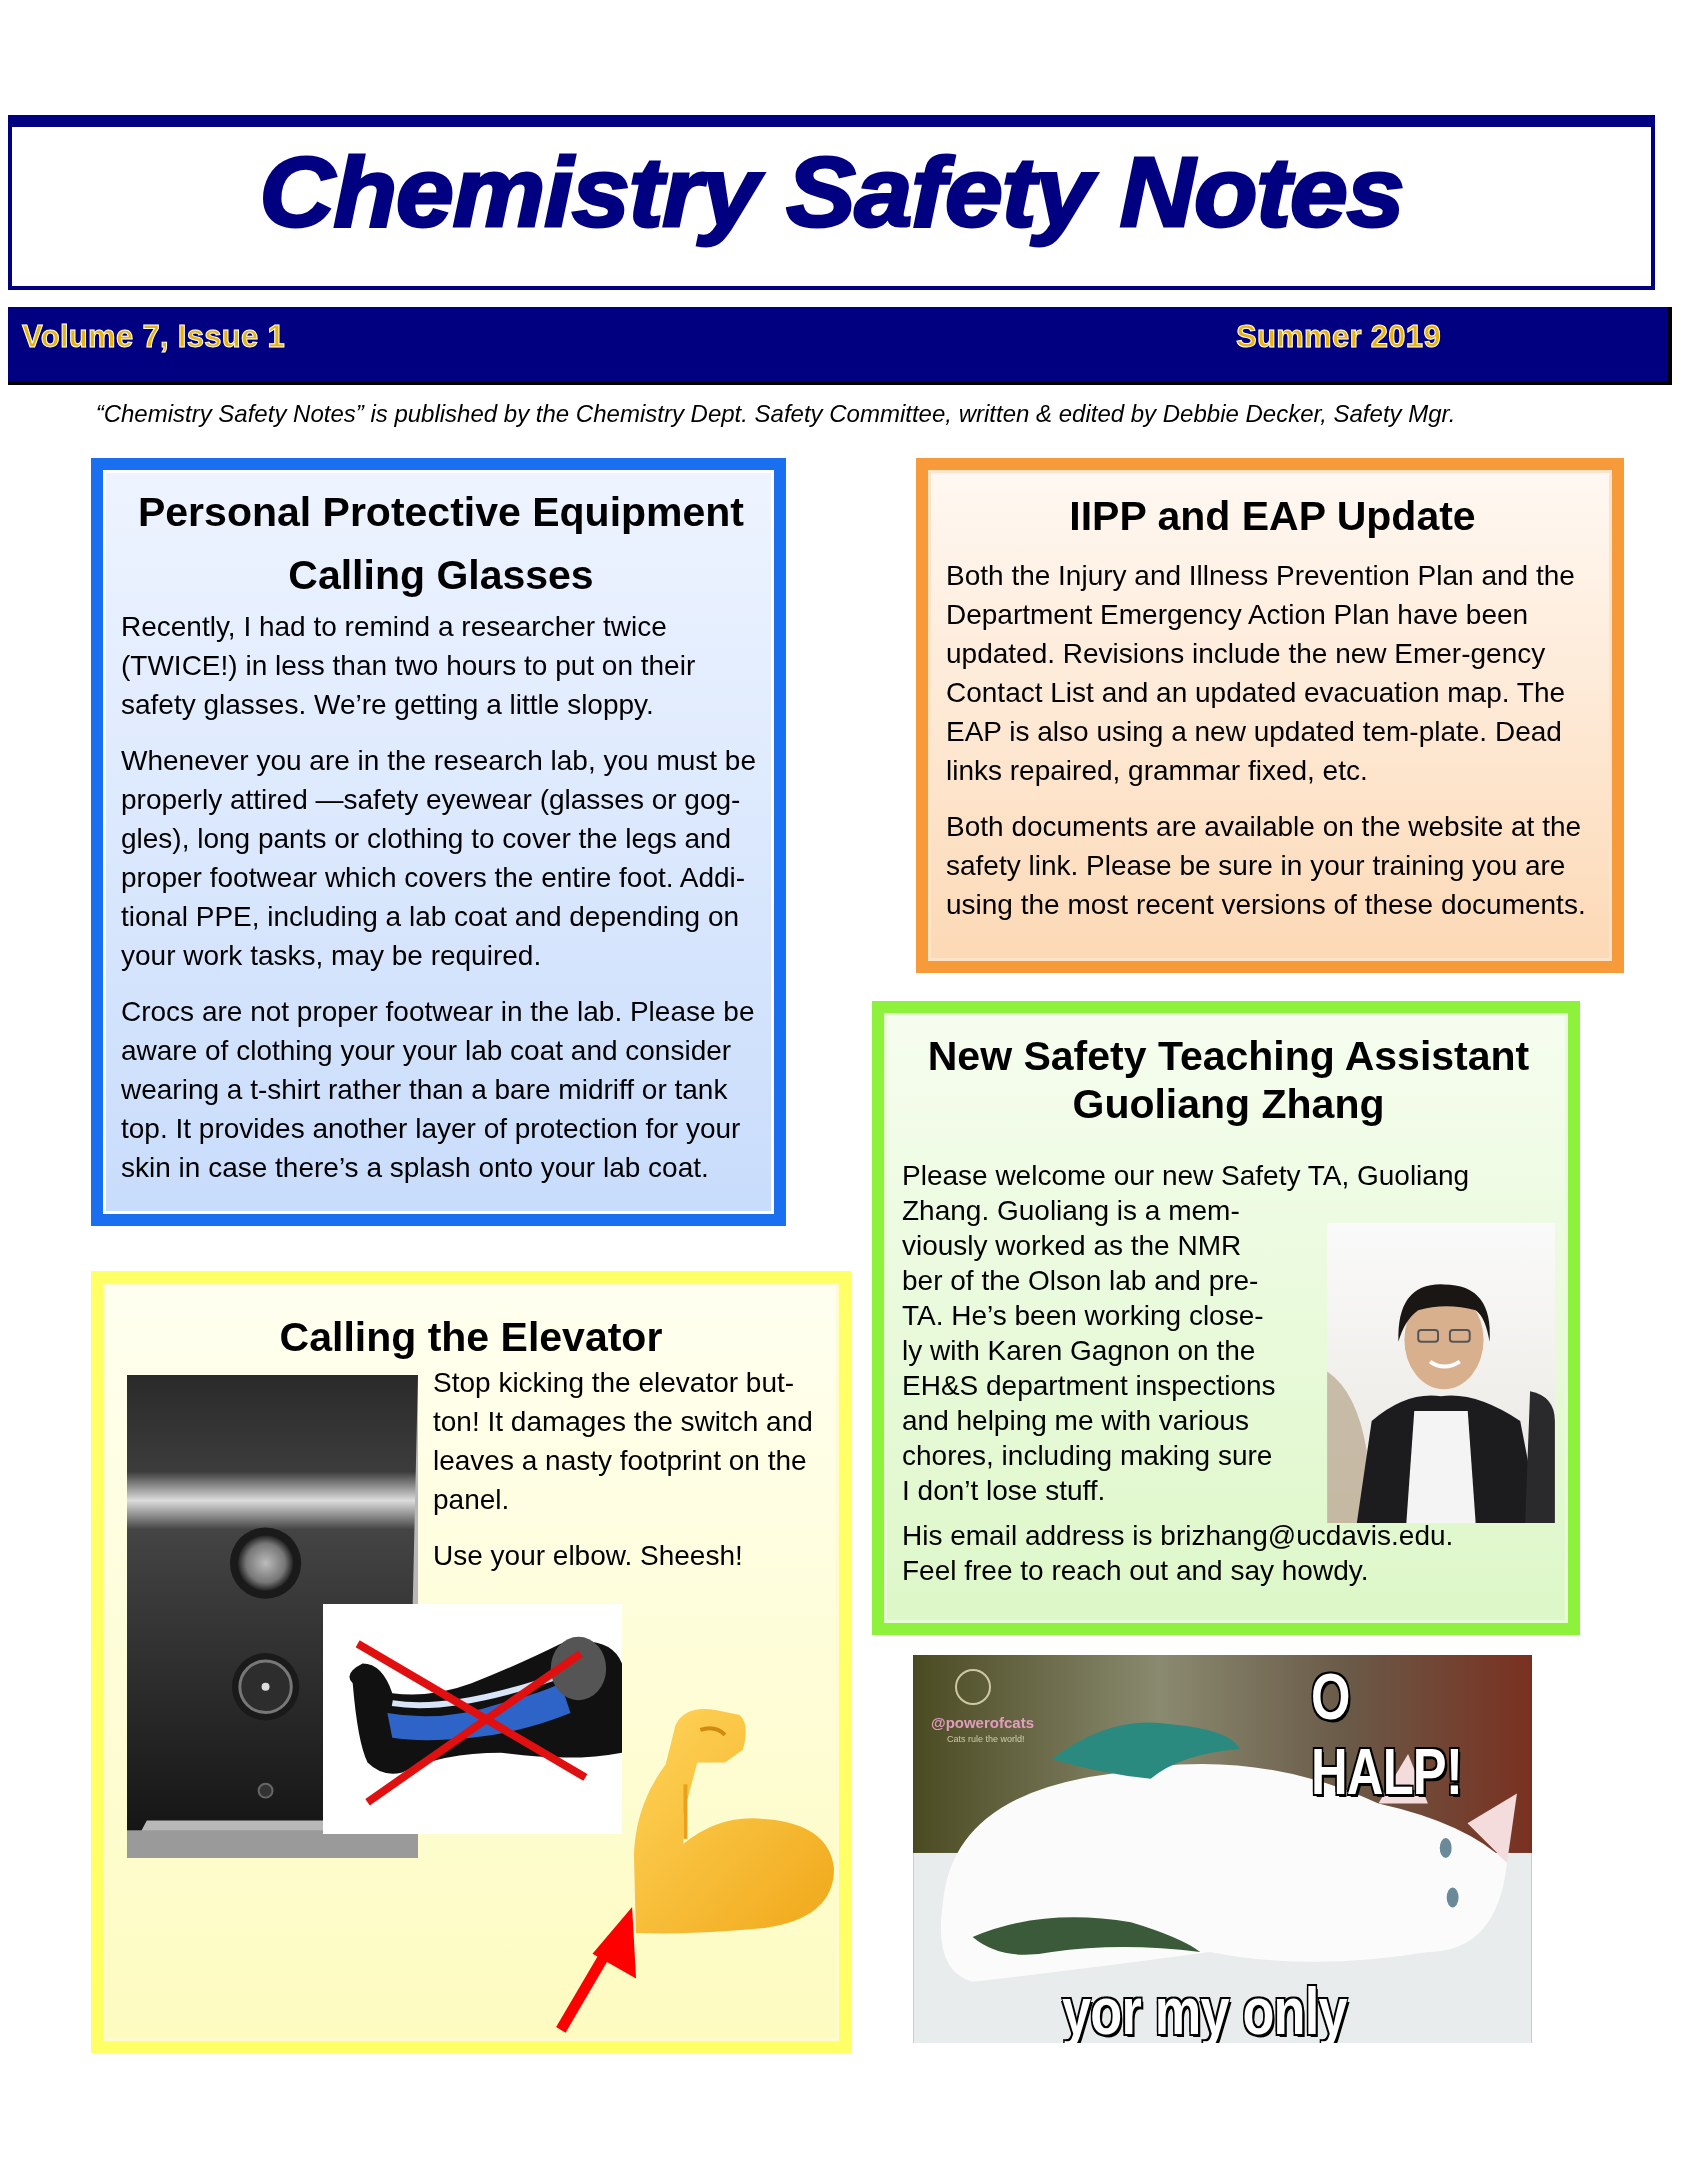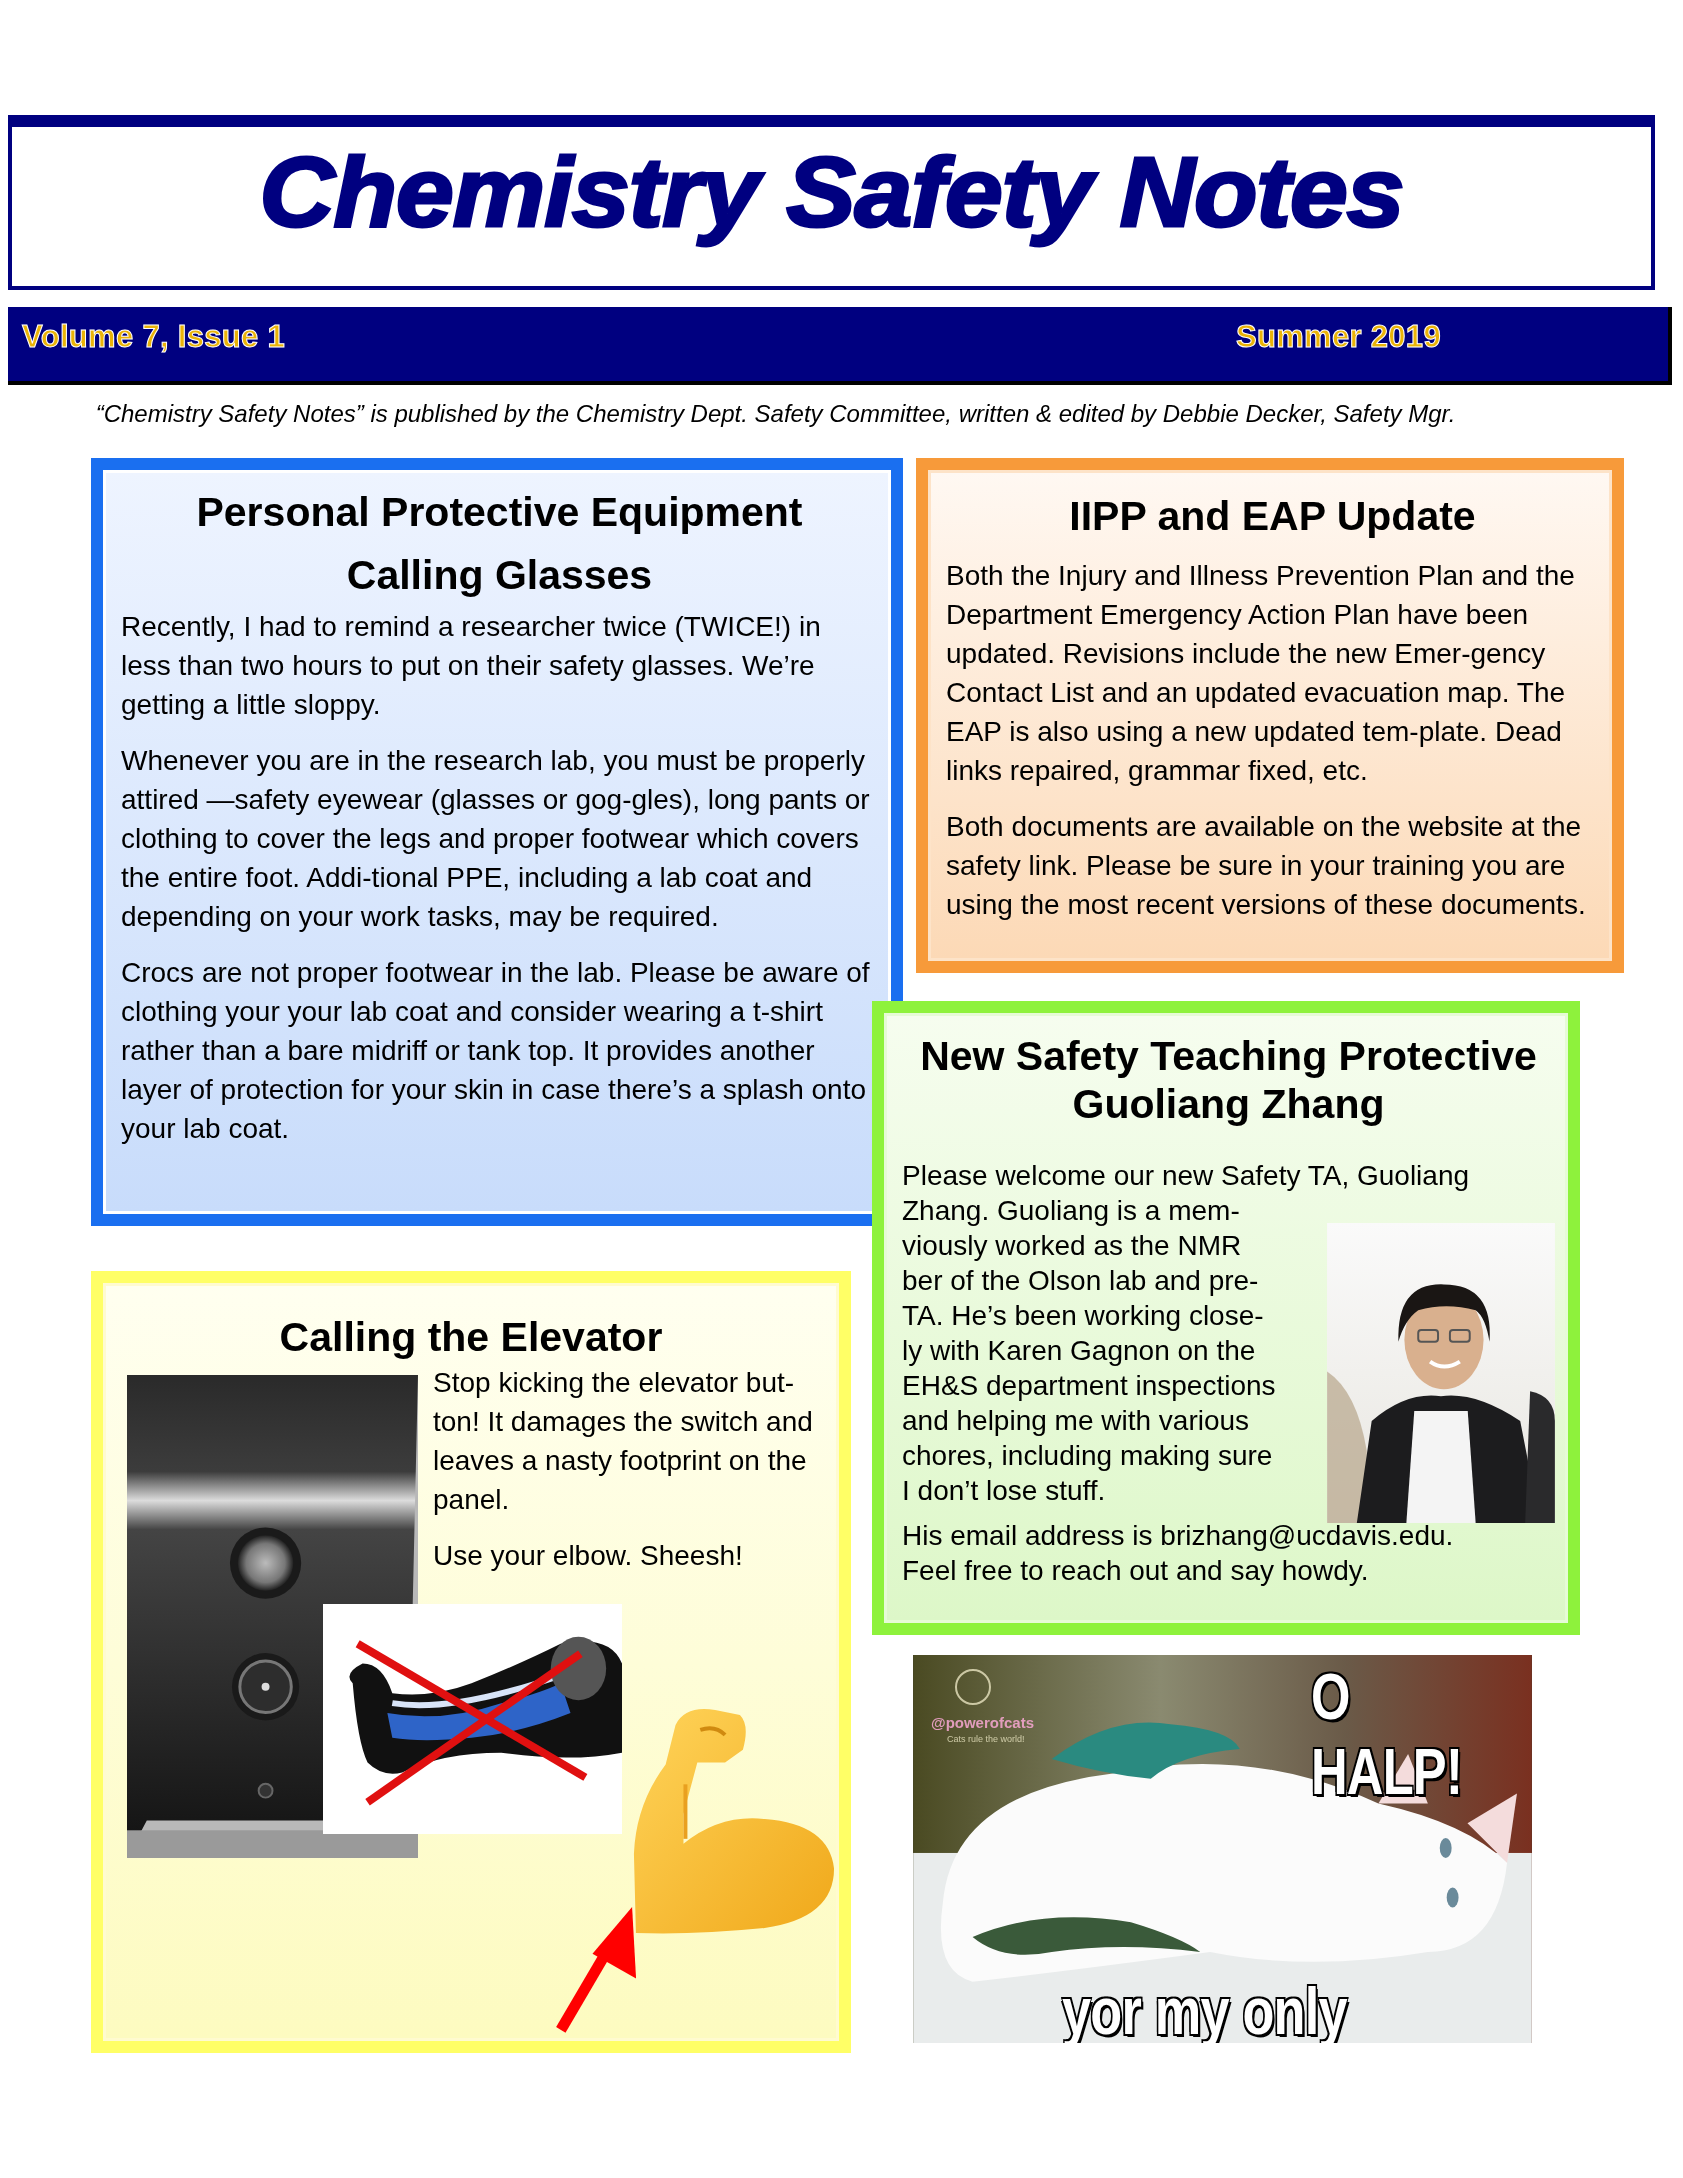--- a/index.html
+++ b/index.html
@@ -37,21 +37,21 @@
     padding-left: 30px;
   }
 
   
   .box { position: absolute; }
   .box .inner { position: absolute; inset: 12px; border: 3px solid; }
   .box-title { text-align: center; font-weight: 700; font-size: 41px; line-height: 63px; }
   .body-text { font-size: 28px; line-height: 39px; }
   .body-text p { margin-bottom: 17px; }
 
-  #ppe-box { left: 91px; top: 458px; width: 812px; height: 768px; background: #1a6ff0; padding-left: 27px; }
+  #ppe-box { left: 91px; top: 458px; width: 695px; height: 768px; background: #1a6ff0; padding-left: 27px; }
   #ppe-box .inner { border-color: #ffffff; background: linear-gradient(#eef4ff, #c8dcfb); }
   #ppe-box .content { position: absolute; left: 15px; right: 10px; top: 8px; }
 
   #iipp-box { left: 916px; top: 458px; width: 708px; height: 515px; background: #f79a3a; }
   #iipp-box .inner { border-color: #fde3c8; background: linear-gradient(#fff8f2, #fcd9b6); }
   #iipp-box .content { position: absolute; left: 15px; right: 10px; top: 12px; }
 
   #ta-box { left: 872px; top: 1001px; width: 708px; height: 634px; background: #8ef23c; }
   #ta-box .inner { border-color: #e6fbd6; background: linear-gradient(#f6fdef, #ddf7c8); }
   #ta-box .content { position: absolute; left: 15px; right: 10px; top: 16px; }
@@ -119,21 +119,21 @@
         <p>Both the Injury and Illness Prevention Plan and the Department Emergency Action Plan have been updated.  Revisions include the new Emer-gency Contact List and an updated evacuation map.  The EAP is also using a new updated tem-plate.  Dead links repaired, grammar fixed, etc.</p>
         <p>Both documents are available on the website at the safety link.  Please be sure in your training you are using the most recent versions of these documents.</p>
       </div>
     </div>
   </div>
 </div>
 
 <div id="ta-box" class="box">
   <div class="inner">
     <div class="content">
-      <div class="box-title">New Safety Teaching Protective</div>
+      <div class="box-title">New Safety Teaching Assistant</div>
       <div class="box-title" style="margin-bottom:30px;">Guoliang Zhang</div>
       <div>
         <div class="ta-line">Please welcome our new Safety TA, Guoliang</div>
         <div class="ta-line">Zhang.  Guoliang is a mem-</div>
         <div class="ta-line">viously worked as the NMR</div>
         <div class="ta-line">ber of the Olson lab and pre-</div>
         <div class="ta-line">TA.  He’s been working close-</div>
         <div class="ta-line">ly with Karen Gagnon on the</div>
         <div class="ta-line">EH&amp;S department inspections</div>
         <div class="ta-line">and helping me with various</div>

